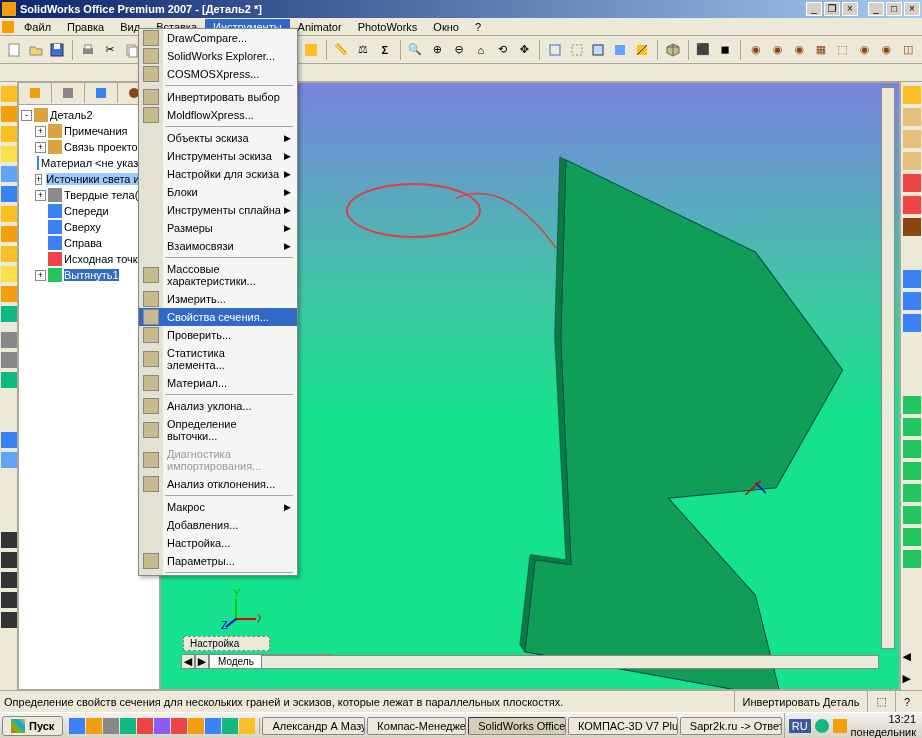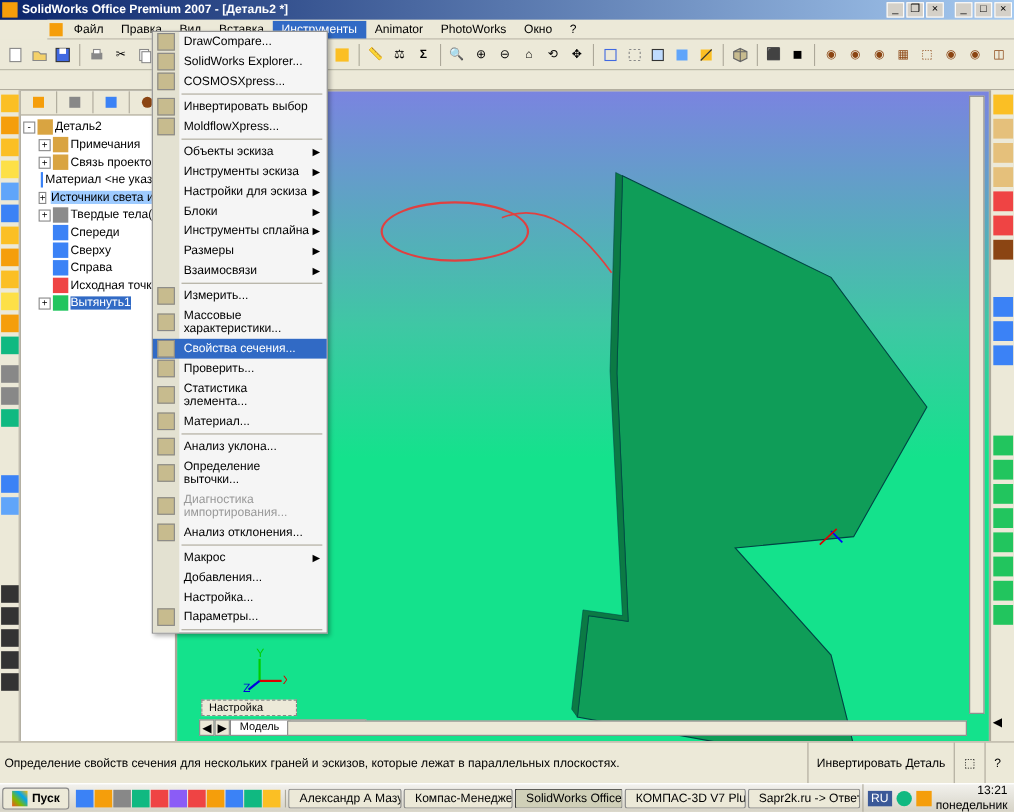--- a/index.html
+++ b/index.html
@@ -1,21 +1,21 @@
 <!DOCTYPE html>
 <html><head>
 <meta charset="utf-8">
 <style>
 * { margin: 0; padding: 0; box-sizing: border-box; font-family: Tahoma, Arial, sans-serif; font-size: 11px; }
 body { width: 922px; height: 738px; background: #ece9d8; overflow: hidden; position: relative; }
 .titlebar { height: 18px; background: linear-gradient(90deg, #0a246a, #a6caf0); color: #fff; display: flex; align-items: center; padding: 0 2px; }
 .titlebar .icon { width: 14px; height: 14px; background: #f59e0b; margin-right: 4px; display: inline-block; }
 .titlebar .title { flex: 1; font-weight: bold; }
 .titlebar .winbtn { width: 16px; height: 14px; background: #d4d0c8; border: 1px solid #fff; margin-left: 2px; color: #000; text-align: center; line-height: 11px; font-size: 10px; cursor: pointer; }
-.menubar { height: 18px; background: #ece9d8; display: flex; align-items: center; padding-left: 2px; border-bottom: 1px solid #aca899; margin-left: 43px; }
+.menubar { height: 18px; background: #ece9d8; display: flex; align-items: center; padding-left: 2px; border-bottom: 1px solid #aca899; }
 .menubar .mitem { padding: 2px 8px; cursor: pointer; }
 .menubar .mitem.active { background: #316ac5; color: #fff; }
 .sw-icon { width: 12px; height: 12px; display: inline-block; margin-right: 2px; vertical-align: middle; }
 .toolbar { height: 28px; background: #ece9d8; border-bottom: 1px solid #aca899; display: flex; align-items: center; padding: 0 4px; gap: 2px; }
 .tbtn { width: 22px; height: 22px; border: 1px solid transparent; display: inline-flex; align-items: center; justify-content: center; cursor: pointer; }
 .tsep { width: 1px; height: 20px; background: #aca899; margin: 0 3px; }
 .workspace { position: absolute; top: 82px; left: 0; right: 0; bottom: 48px; display: flex; }
 .leftstrip { width: 18px; background: #ece9d8; border-right: 1px solid #aca899; display: flex; flex-direction: column; align-items: center; padding-top: 4px; gap: 4px; }
 .leftstrip .lbtn { width: 16px; height: 16px; cursor: pointer; }
 .treepanel { width: 142px; background: #fff; border: 1px solid #aca899; display: flex; flex-direction: column; }
@@ -39,21 +39,21 @@
 .scroll-h { position: absolute; left: 100px; right: 20px; bottom: 20px; height: 14px; background: #ece9d8; border: 1px solid #888; }
 .scroll-v { position: absolute; right: 4px; top: 4px; bottom: 40px; width: 14px; background: #ece9d8; border: 1px solid #888; }
 .rightstrip { width: 22px; background: #ece9d8; border-left: 1px solid #aca899; display: flex; flex-direction: column; align-items: center; padding-top: 4px; gap: 4px; }
 .rbtn { width: 18px; height: 18px; cursor: pointer; }
 .dropdown { position: absolute; top: 28px; left: 138px; width: 160px; background: #f5f5f5; border: 1px solid #888; box-shadow: 2px 2px 4px rgba(0,0,0,.3); z-index: 100; }
 .dropdown .dstrip { position: absolute; left: 0; top: 0; bottom: 0; width: 24px; background: #e3e1d1; }
 .ditem { position: relative; padding: 3px 16px 3px 28px; cursor: pointer; display: flex; align-items: center; }
 .ditem .arrow { position: absolute; right: 6px; font-size: 9px; }
 .ditem .dicn { position: absolute; left: 4px; width: 16px; height: 16px; }
 .dsep { height: 1px; background: #aca899; margin: 2px 4px 2px 26px; }
-.statusbar { position: absolute; left: 0; right: 0; bottom: 26px; height: 38px; background: #ece9d8; border-top: 1px solid #aca899; display: flex; align-items: center; padding: 0 4px; font-size: 10px; }
+.statusbar { position: absolute; left: 0; right: 0; bottom: 26px; height: 22px; background: #ece9d8; border-top: 1px solid #aca899; display: flex; align-items: center; padding: 0 4px; font-size: 10px; }
 .statusbar .sspan { flex: 1; }
 .statusbar .scell { border-left: 1px solid #aca899; padding: 0 8px; height: 100%; display: flex; align-items: center; }
 .taskbar { position: absolute; left: 0; right: 0; bottom: 0; height: 26px; background: linear-gradient(180deg, #f2f1ed, #d6d3c6); border-top: 1px solid #fff; display: flex; align-items: center; padding: 0 2px; gap: 2px; }
 .startbtn { padding: 2px 8px; background: #ece9d8; border: 1px solid #888; border-radius: 3px; cursor: pointer; display: flex; align-items: center; gap: 4px; font-weight: bold; }
 .ql { display: flex; gap: 1px; padding: 0 4px; border-right: 1px solid #aca899; }
 .ql .qbtn { width: 16px; height: 16px; cursor: pointer; }
 .tasks { display: flex; gap: 2px; flex: 1; overflow: hidden; }
 .task { padding: 2px 6px; background: #ece9d8; border: 1px solid #888; border-radius: 2px; cursor: pointer; white-space: nowrap; overflow: hidden; font-size: 10px; max-width: 130px; display: flex; align-items: center; gap: 3px; }
 .task.active { background: #d0d0b8; border-style: inset; }
 .tray { display: flex; align-items: center; gap: 4px; padding: 0 4px; border-left: 1px solid #aca899; font-size: 10px; }
@@ -414,25 +414,25 @@
       <span>Размеры</span>
       <span class="arrow">▶</span>
     </div>
     <div class="ditem">
       <span>Взаимосвязи</span>
       <span class="arrow">▶</span>
     </div>
     <div class="dsep"></div>
     <div class="ditem">
       <span class="dicn" style="background:#c7bb8e;border:1px solid #888"></span>
+      <span>Массовые характеристики...</span>
+    </div>
+    <div class="ditem">
+      <span class="dicn" style="background:#c7bb8e;border:1px solid #888"></span>
       <span>Измерить...</span>
-    </div>
-    <div class="ditem">
-      <span class="dicn" style="background:#c7bb8e;border:1px solid #888"></span>
-      <span>Массовые характеристики...</span>
     </div>
     <div class="ditem highlighted">
       <span class="dicn" style="background:#c7bb8e;border:1px solid #888"></span>
       <span>Свойства сечения...</span>
     </div>
     <div class="ditem">
       <span class="dicn" style="background:#c7bb8e;border:1px solid #888"></span>
       <span>Проверить...</span>
     </div>
     <div class="ditem">

